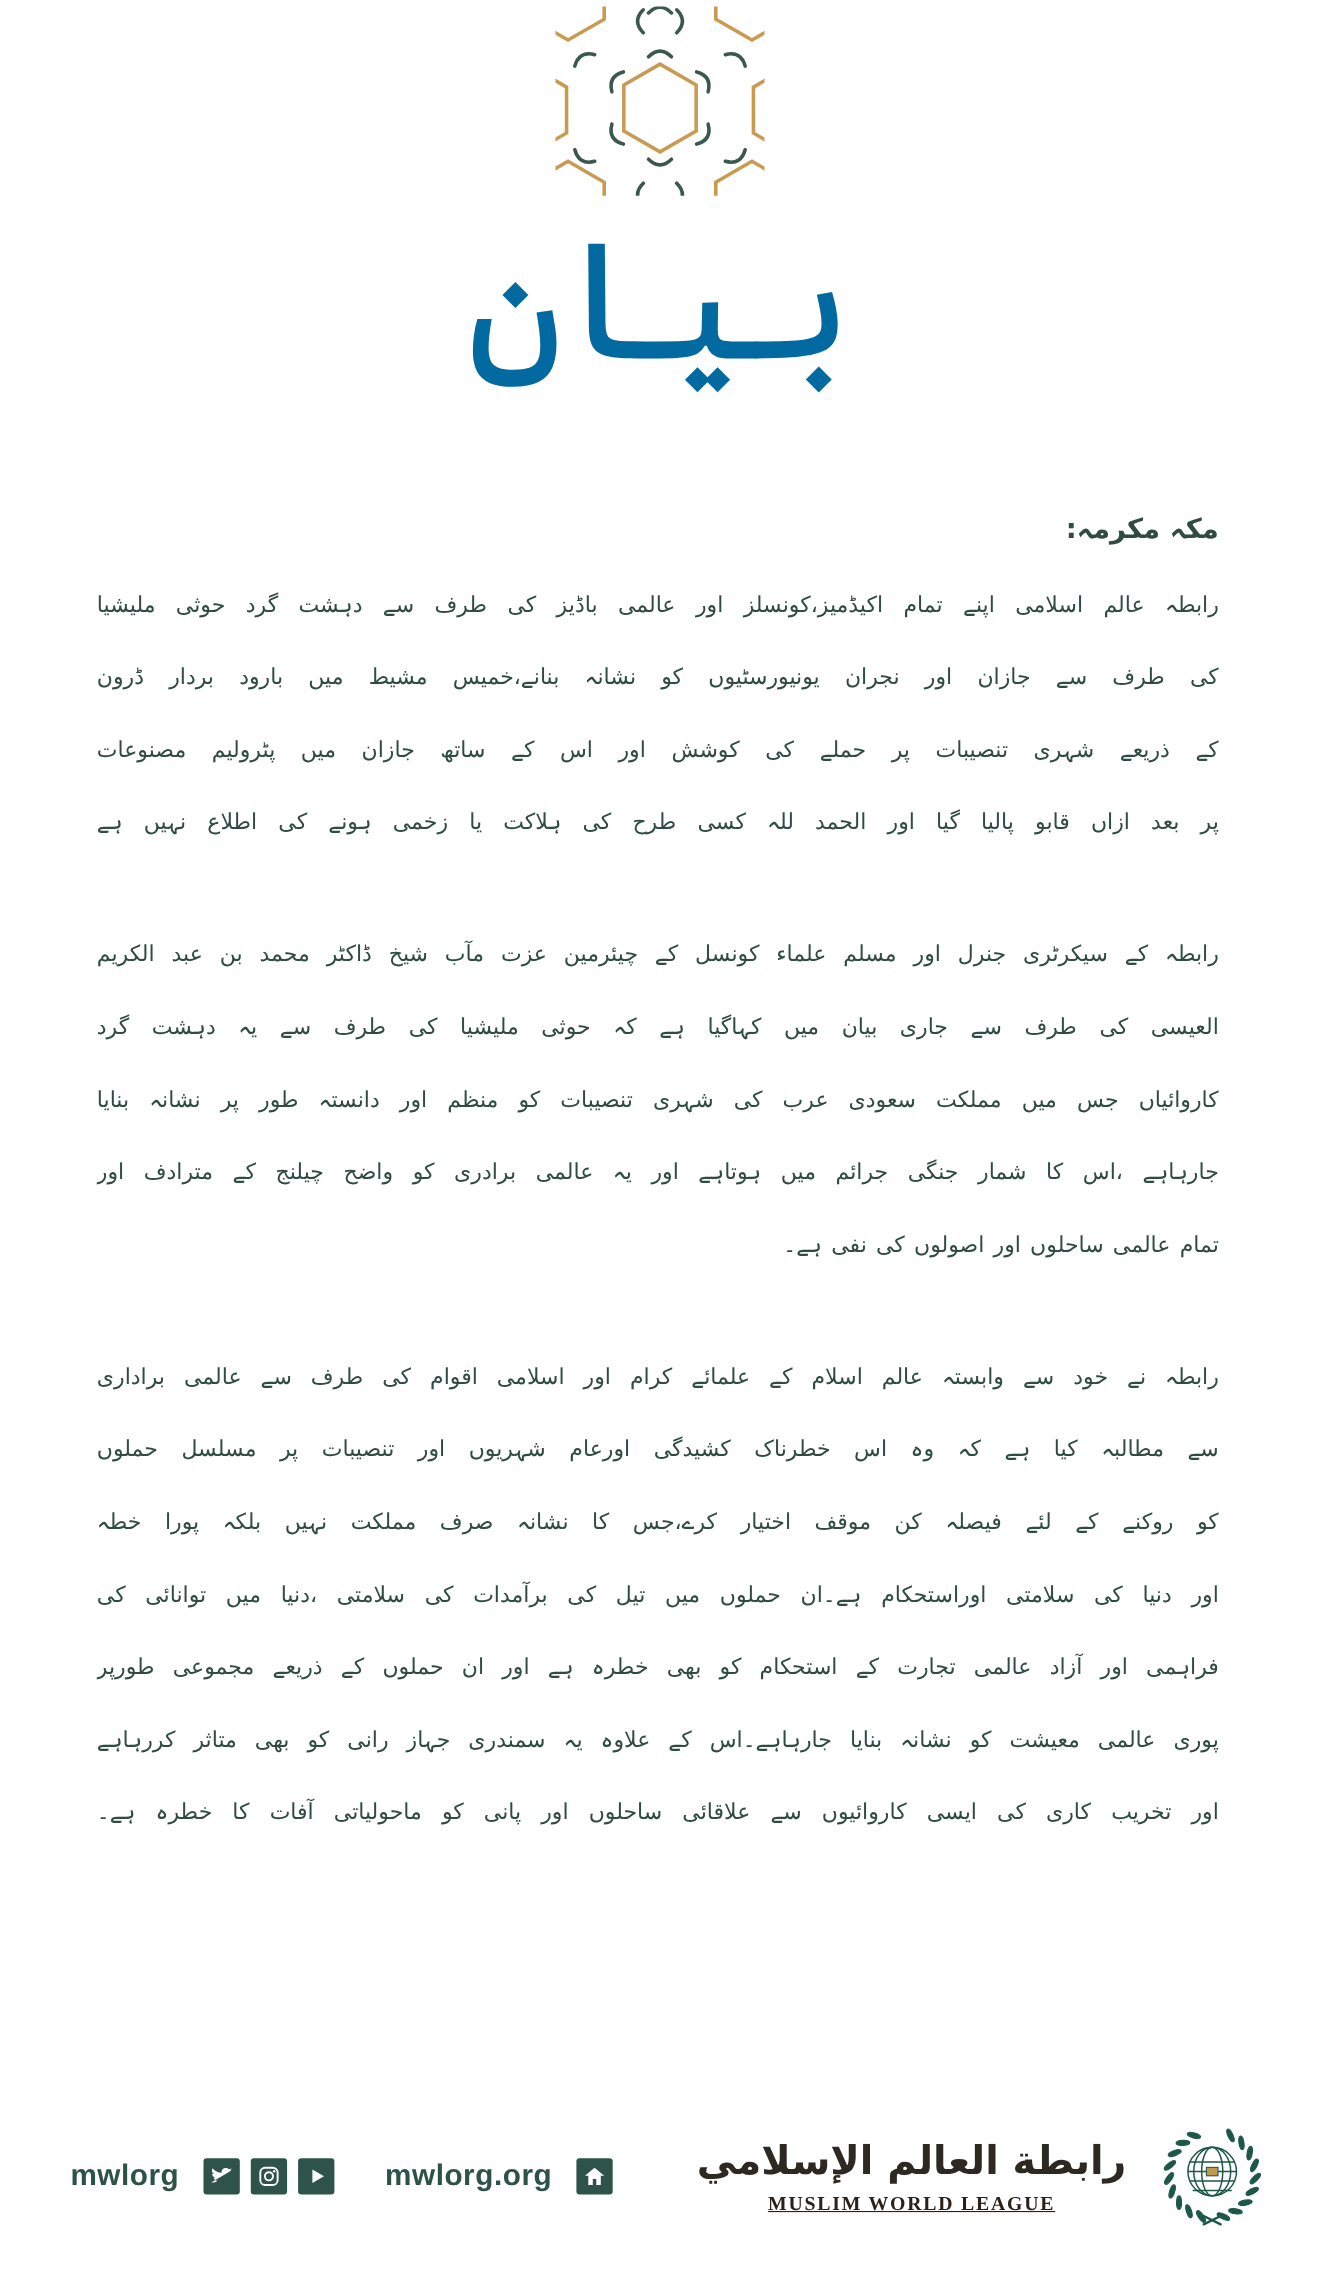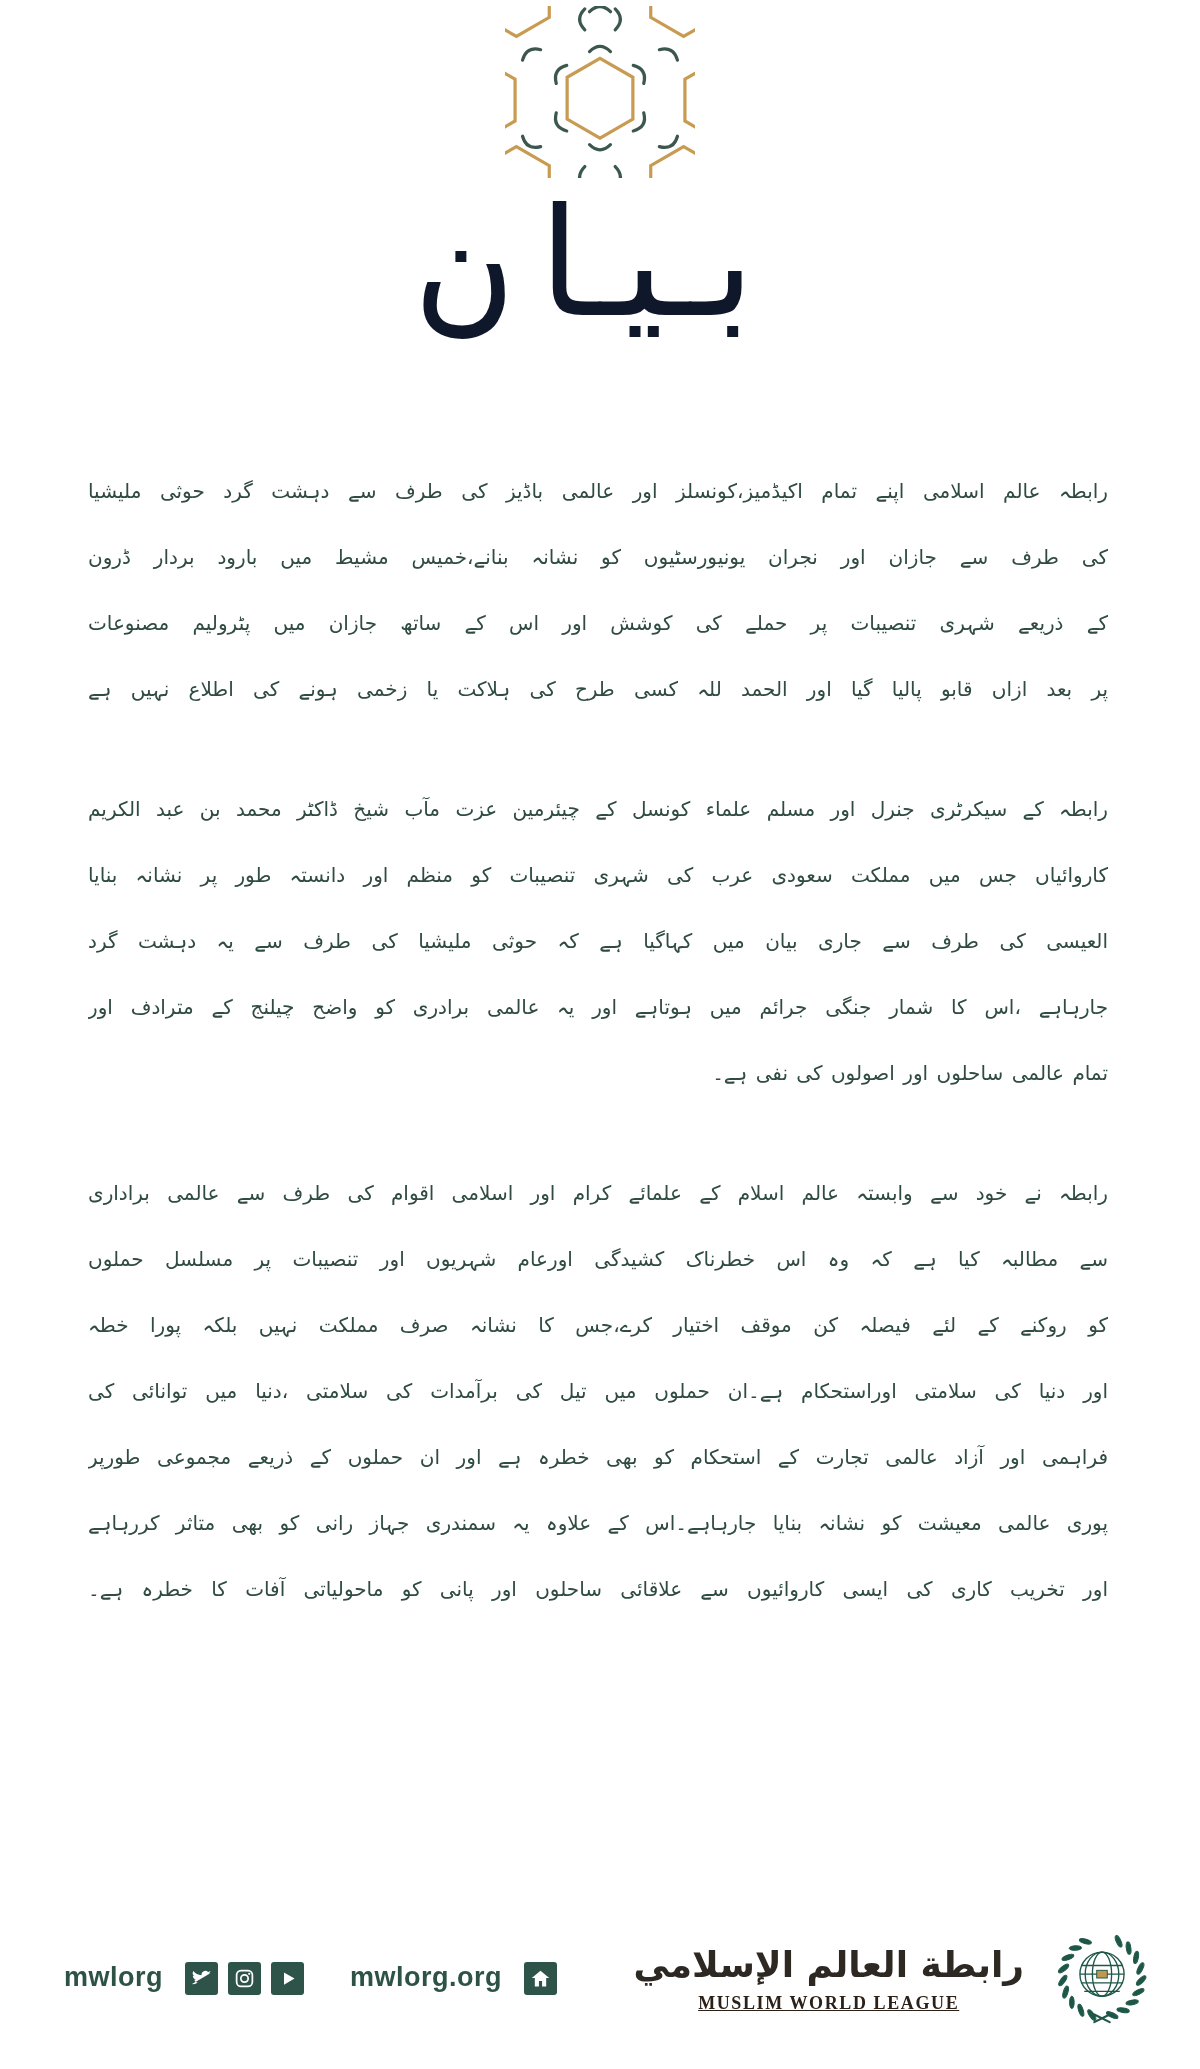--- a/index.html
+++ b/index.html
@@ -11,22 +11,22 @@
   .ornament-wrap{
     position:absolute;top:6px;left:0;width:100%;
     display:flex;justify-content:center;
   }
   
   .title-wrap{
     position:absolute;top:150px;left:0;width:100%;height:250px;
     display:flex;justify-content:center;align-items:center;
   }
   .title-calligraphy{
-    font-family:Liberation Mono, monospace;
-    font-size:150px;line-height:1;color:#0f172a;direction:rtl;
+    font-family:Liberation Serif, serif;
+    font-size:150px;line-height:1;color:#0369a1;direction:rtl;
   }
   
   .content{
     position:absolute;top:458px;right:92px;left:88px;
     direction:rtl;color:#2f4b42;
   }
   .content .heading{
     font-size:25px;font-weight:bold;height:58px;line-height:46px;
     text-align:right;
   }
@@ -114,31 +114,32 @@
       <path d="M-4 -11 Q7 0 -4 11" transform="translate(174 146) rotate(60)"></path>
     </g>
   </svg>
 </div>
 
 <div class="title-wrap">
   <div class="title-calligraphy">بيان</div>
 </div>
 
 <div class="content">
+  <div class="heading">مکہ مکرمہ:</div>
   <div id="paragraphs">
       <div class="para">
         <div class="line">رابطہ عالم اسلامی اپنے تمام اکیڈمیز،کونسلز اور عالمی باڈیز کی طرف سے دہشت گرد حوثی ملیشیا</div>
         <div class="line">کی طرف سے جازان اور نجران یونیورسٹیوں کو نشانہ بنانے،خمیس مشیط میں بارود بردار ڈرون</div>
         <div class="line">کے ذریعے شہری تنصیبات پر حملے کی کوشش اور اس کے ساتھ جازان میں پٹرولیم مصنوعات</div>
         <div class="line">پر بعد ازاں قابو پالیا گیا اور الحمد للہ کسی طرح کی ہلاکت یا زخمی ہونے کی اطلاع نہیں ہے</div>
       </div>
       <div class="para">
         <div class="line">رابطہ کے سیکرٹری جنرل اور مسلم علماء کونسل کے چیئرمین عزت مآب شیخ ڈاکٹر محمد بن عبد الکریم</div>
+        <div class="line">العیسی کی طرف سے جاری بیان میں کہاگیا ہے کہ حوثی ملیشیا کی طرف سے یہ دہشت گرد</div>
         <div class="line">کاروائیاں جس میں مملکت سعودی عرب کی شہری تنصیبات کو منظم اور دانستہ طور پر نشانہ بنایا</div>
-        <div class="line">العیسی کی طرف سے جاری بیان میں کہاگیا ہے کہ حوثی ملیشیا کی طرف سے یہ دہشت گرد</div>
         <div class="line">جارہاہے ،اس کا شمار جنگی جرائم میں ہوتاہے اور یہ عالمی برادری کو واضح چیلنج کے مترادف اور</div>
         <div class="line partial">تمام عالمی ساحلوں اور اصولوں کی نفی ہے۔</div>
       </div>
       <div class="para">
         <div class="line">رابطہ نے خود سے وابستہ عالم اسلام کے علمائے کرام اور اسلامی اقوام کی طرف سے عالمی براداری</div>
         <div class="line">سے مطالبہ کیا ہے کہ وہ اس خطرناک کشیدگی اورعام شہریوں اور تنصیبات پر مسلسل حملوں</div>
         <div class="line">کو روکنے کے لئے فیصلہ کن موقف اختیار کرے،جس کا نشانہ صرف مملکت نہیں بلکہ پورا خطہ</div>
         <div class="line">اور دنیا کی سلامتی اوراستحکام ہے۔ان حملوں میں تیل کی برآمدات کی سلامتی ،دنیا میں توانائی کی</div>
         <div class="line">فراہمی اور آزاد عالمی تجارت کے استحکام کو بھی خطرہ ہے اور ان حملوں کے ذریعے مجموعی طورپر</div>
         <div class="line">پوری عالمی معیشت کو نشانہ بنایا جارہاہے۔اس کے علاوہ یہ سمندری جہاز رانی کو بھی متاثر کررہاہے</div>

